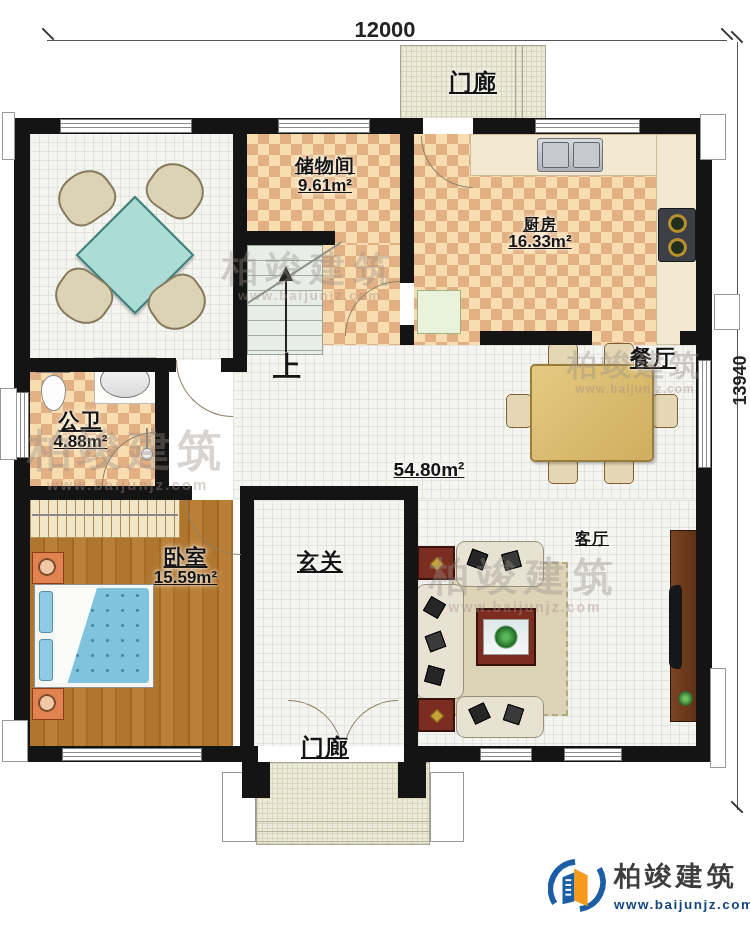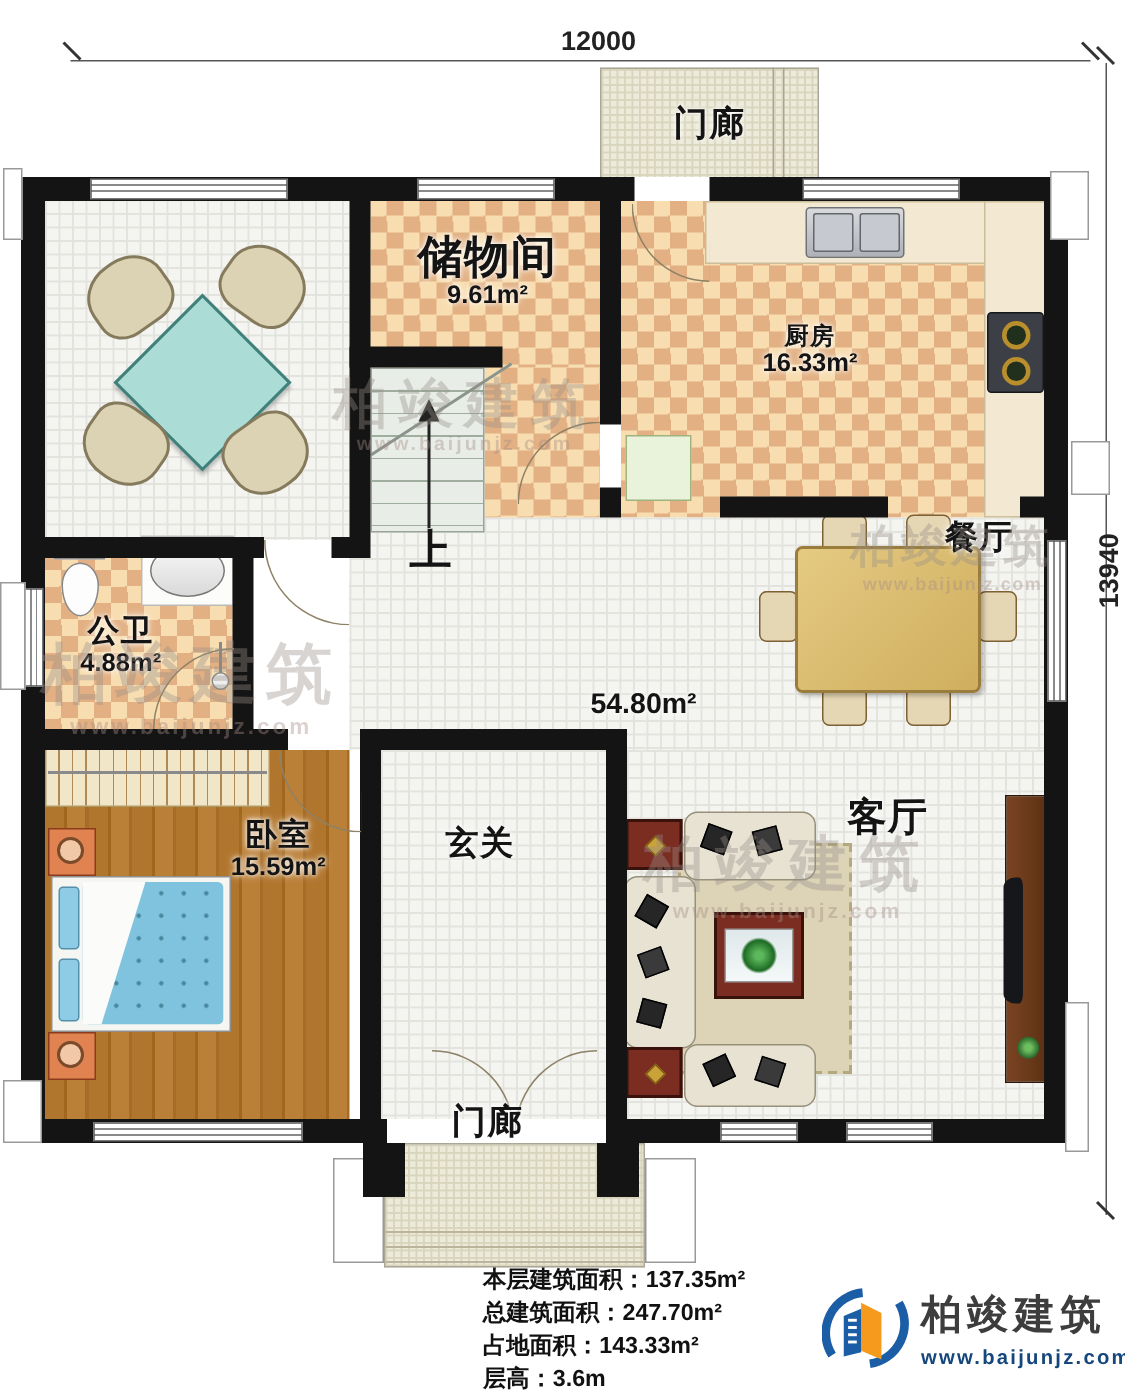--- a/index.html
+++ b/index.html
@@ -9,21 +9,21 @@
   .wall{background:#141414;}
   .tile{background-color:#f4f4f1;background-image:linear-gradient(#e3e3de 1px,transparent 1px),linear-gradient(90deg,#e3e3de 1px,transparent 1px);background-size:9px 9px;}
   .checker{background-color:#f2d6a6;background-image:repeating-conic-gradient(#e2b082 0% 25%,#f8ddb0 0% 50%);background-size:22px 22px;}
   .wood{background:repeating-linear-gradient(90deg,#b1762e 0 13px,#a2671f 13px 15px,#bb8038 15px 27px,#a76d28 27px 29px);}
   .porchfloor{background-color:#ecead9;background-image:linear-gradient(#d9d5bd 1px,transparent 1px),linear-gradient(90deg,#d9d5bd 1px,transparent 1px);background-size:5px 5px;border:1px solid #a9a698;}
   .marble{background:linear-gradient(135deg,#f7efdc,#eede c2 40%,#f6ecd6 70%,#eadcb9);background-color:#f3e9d2;border:1px solid #cbbd9a;}
   .sill{background:#fff;border:1px solid #999;}
   .win-h{border:1px solid #777;background:linear-gradient(#fff 0 3px,#8a8a8a 3px 4px,#fff 4px 7px,#8a8a8a 7px 8px,#fff 8px 100%);}
   .win-v{border:1px solid #777;background:linear-gradient(90deg,#fff 0 3px,#8a8a8a 3px 4px,#fff 4px 7px,#8a8a8a 7px 8px,#fff 8px 100%);}
   .arc{border:0 solid #8d8166;background:transparent;}
-  .rlabel{color:#141414;font-weight:bold;text-align:center;line-height:1.08;text-shadow:0 0 3px rgba(255,255,255,.95),0 0 6px rgba(255,255,255,.8);}
+  .rlabel{color:#141414;font-weight:bold;text-align:center;line-height:1.08;text-shadow:0 0 3px rgba(255,255,255,.95),0 0 6px rgba(255,255,255,.8);text-decoration:underline;}
   .rlabel span{display:block;}
   .rlabel .nm{font-size:21px;letter-spacing:1px;}
   .rlabel .area{font-size:17px;}
   .wm{pointer-events:none;text-align:center;font-weight:bold;line-height:1.15;}
   .wm .cjk{display:block;color:rgba(150,143,136,.38);}
   .wm .url{display:block;color:rgba(165,140,132,.40);}
   .dim{color:#222;font-weight:bold;}
   .sofa{background:#e8e2d3;border:1.5px solid #97907b;border-radius:9px;}
   .pillow{background:#262626;border:1px solid #000;}
   .redtab{background:#7b2d22;border:2px solid #39120c;}
@@ -32,21 +32,21 @@
   .stats-line{font-size:15.5px;font-weight:bold;color:#111;line-height:22px;white-space:nowrap;}
 </style>
 </head>
 <body>
 
 <div class="stage">
 
   <div class="abs" style="left:47px;top:40px;width:680px;height:0;border-top:1px solid #555;"></div>
   <div class="abs" style="left:40px;top:33px;width:16px;height:2px;background:#333;transform:rotate(45deg);"></div>
   <div class="abs" style="left:719px;top:33px;width:16px;height:2px;background:#333;transform:rotate(45deg);"></div>
-  <div class="abs dim" style="left:344px;top:17px;width:110px;text-align:center;font-size:18px;">12000</div>
+  <div class="abs dim" style="left:330px;top:17px;width:110px;text-align:center;font-size:22px;">12000</div>
 
   <div class="abs" style="left:737px;top:42px;width:0;height:768px;border-left:1px solid #555;"></div>
   <div class="abs" style="left:729px;top:36px;width:16px;height:2px;background:#333;transform:rotate(45deg);"></div>
   <div class="abs" style="left:729px;top:806px;width:16px;height:2px;background:#333;transform:rotate(45deg);"></div>
   <div class="abs dim" style="left:703px;top:370px;width:74px;text-align:center;font-size:18px;transform:rotate(-90deg);">13940</div>
 
   <div class="abs porchfloor" style="left:400px;top:45px;width:146px;height:74px;"></div>
   <div class="abs" style="left:515px;top:45px;width:1px;height:74px;background:#a9a698;"></div>
   <div class="abs" style="left:522px;top:45px;width:1px;height:74px;background:#a9a698;"></div>
   <div class="abs rlabel" style="left:408px;top:70px;width:130px;">
@@ -190,21 +190,21 @@
   <div class="abs arc" style="left:343px;top:700px;width:55px;height:56px;border-top-width:1.5px;border-left-width:1.5px;border-top-left-radius:100% 100%;"></div>
 
   <div class="abs porchfloor" style="left:256px;top:762px;width:174px;height:83px;"></div>
   <div class="abs" style="left:257px;top:812px;width:172px;height:32px;background:repeating-linear-gradient(180deg,transparent 0 9px,#b9b49a 9px 10px);"></div>
   <div class="abs sill" style="left:222px;top:772px;width:34px;height:70px;"></div>
   <div class="abs sill" style="left:430px;top:772px;width:34px;height:70px;"></div>
   <div class="abs wall" style="left:242px;top:762px;width:28px;height:36px;"></div>
   <div class="abs wall" style="left:398px;top:762px;width:28px;height:36px;"></div>
 
   <div class="abs rlabel" style="left:250px;top:156px;width:150px;">
-    <span class="nm" style="font-size:30px;">储物间</span>
+    <span class="nm" style="font-size:19px;">储物间</span>
     <span class="area">9.61m²</span>
   </div>
   <div class="abs rlabel" style="left:473px;top:216px;width:134px;">
     <span class="nm" style="font-size:16px;">厨房</span>
     <span class="area">16.33m²</span>
   </div>
   <div class="abs rlabel" style="left:620px;top:346px;width:66px;">
     <span class="nm" style="font-size:22px;">餐厅</span>
   </div>
   <div class="abs rlabel" style="left:33px;top:410px;width:95px;">
@@ -215,21 +215,21 @@
     <span class="area" style="font-size:19px;">54.80m²</span>
   </div>
   <div class="abs rlabel" style="left:128px;top:546px;width:115px;">
     <span class="nm">卧室</span>
     <span class="area">15.59m²</span>
   </div>
   <div class="abs rlabel" style="left:280px;top:550px;width:80px;text-align:center;">
     <span class="nm" style="font-size:22px;">玄关</span>
   </div>
   <div class="abs rlabel" style="left:558px;top:530px;width:68px;">
-    <span class="nm" style="font-size:26px;">客厅</span>
+    <span class="nm" style="font-size:16px;">客厅</span>
   </div>
   <div class="abs rlabel" style="left:285px;top:735px;width:80px;">
     <span class="nm" style="font-size:23px;">门廊</span>
   </div>
 
   <div class="abs wm" style="left:195px;top:248px;width:230px;">
     <span class="cjk" style="font-size:36px;letter-spacing:8px;">柏竣建筑</span>
     <span class="url" style="font-size:13px;letter-spacing:2px;">www.baijunjz.com</span>
   </div>
   <div class="abs wm" style="left:540px;top:348px;width:190px;">
@@ -239,26 +239,20 @@
   <div class="abs wm" style="left:10px;top:425px;width:235px;">
     <span class="cjk" style="font-size:44px;letter-spacing:6px;">柏竣建筑</span>
     <span class="url" style="font-size:15px;letter-spacing:2px;">www.baijunjz.com</span>
   </div>
   <div class="abs wm" style="left:390px;top:553px;width:270px;">
     <span class="cjk" style="font-size:40px;letter-spacing:8px;">柏竣建筑</span>
     <span class="url" style="font-size:14px;letter-spacing:2px;">www.baijunjz.com</span>
   </div>
 
 
-  <div class="abs" style="left:322px;top:843px;">
-    <div class="stats-line"><span>本层建筑面积：</span><span>137.35m²</span></div>
-    <div class="stats-line"><span>总建筑面积：</span><span>247.70m²</span></div>
-    <div class="stats-line"><span>占地面积：</span><span>143.33m²</span></div>
-    <div class="stats-line"><span>层高：</span><span>3.6m</span></div>
-  </div>
 
   <div class="abs" style="left:548px;top:856px;display:flex;align-items:center;">
     <span style="display:inline-block;width:58px;height:58px;">
       <svg width="58" height="58" viewBox="0 0 60 60">
         <path d="M7 49 A28 28 0 0 1 28 6" stroke="#1b5ea6" stroke-width="6" fill="none"></path>
         <path d="M53 13 A28 28 0 0 1 33 55" stroke="#1b5ea6" stroke-width="6" fill="none"></path>
         <polygon points="27,13 41,20 41,52 27,46" fill="#f59a1d"></polygon>
         <polygon points="15,22 27,17 27,47 15,50" fill="#1b5ea6"></polygon>
         <g fill="#ffffff">
             <rect x="18" y="24" width="6" height="2"></rect>

